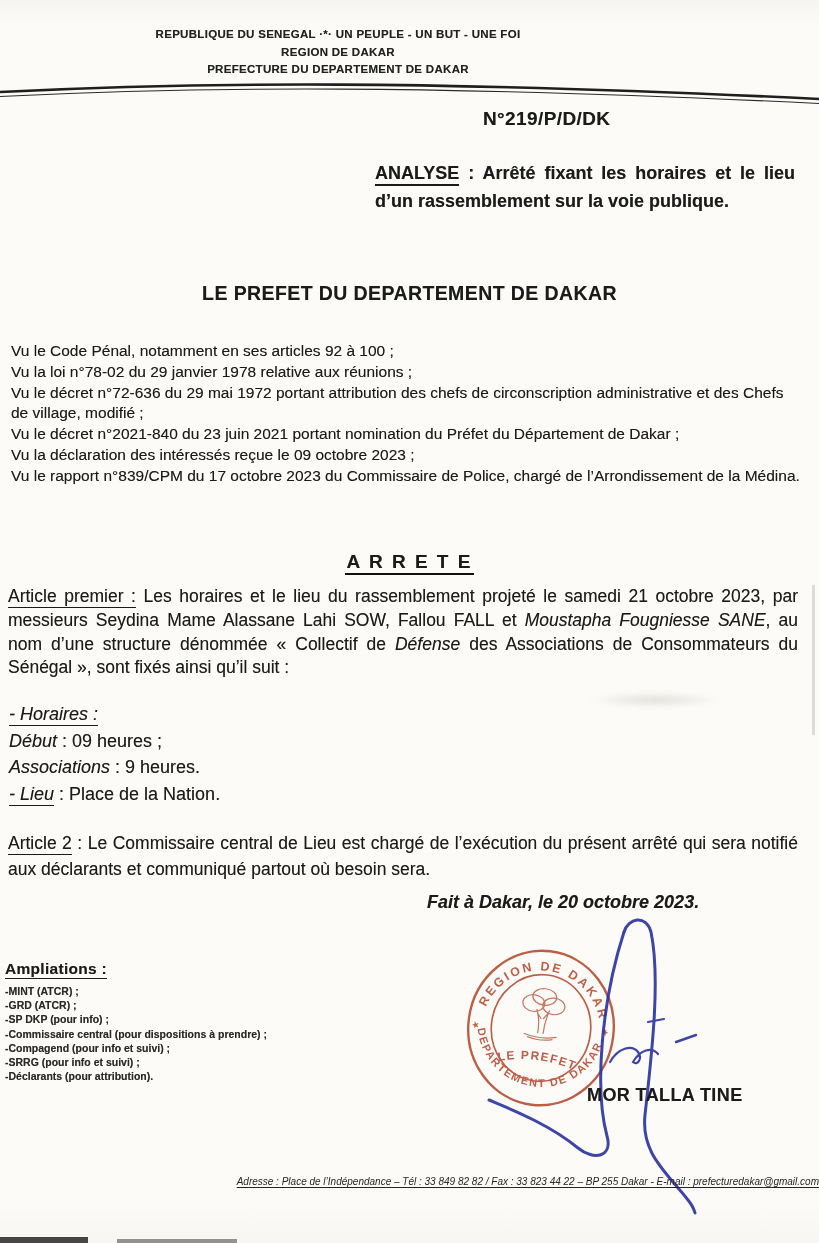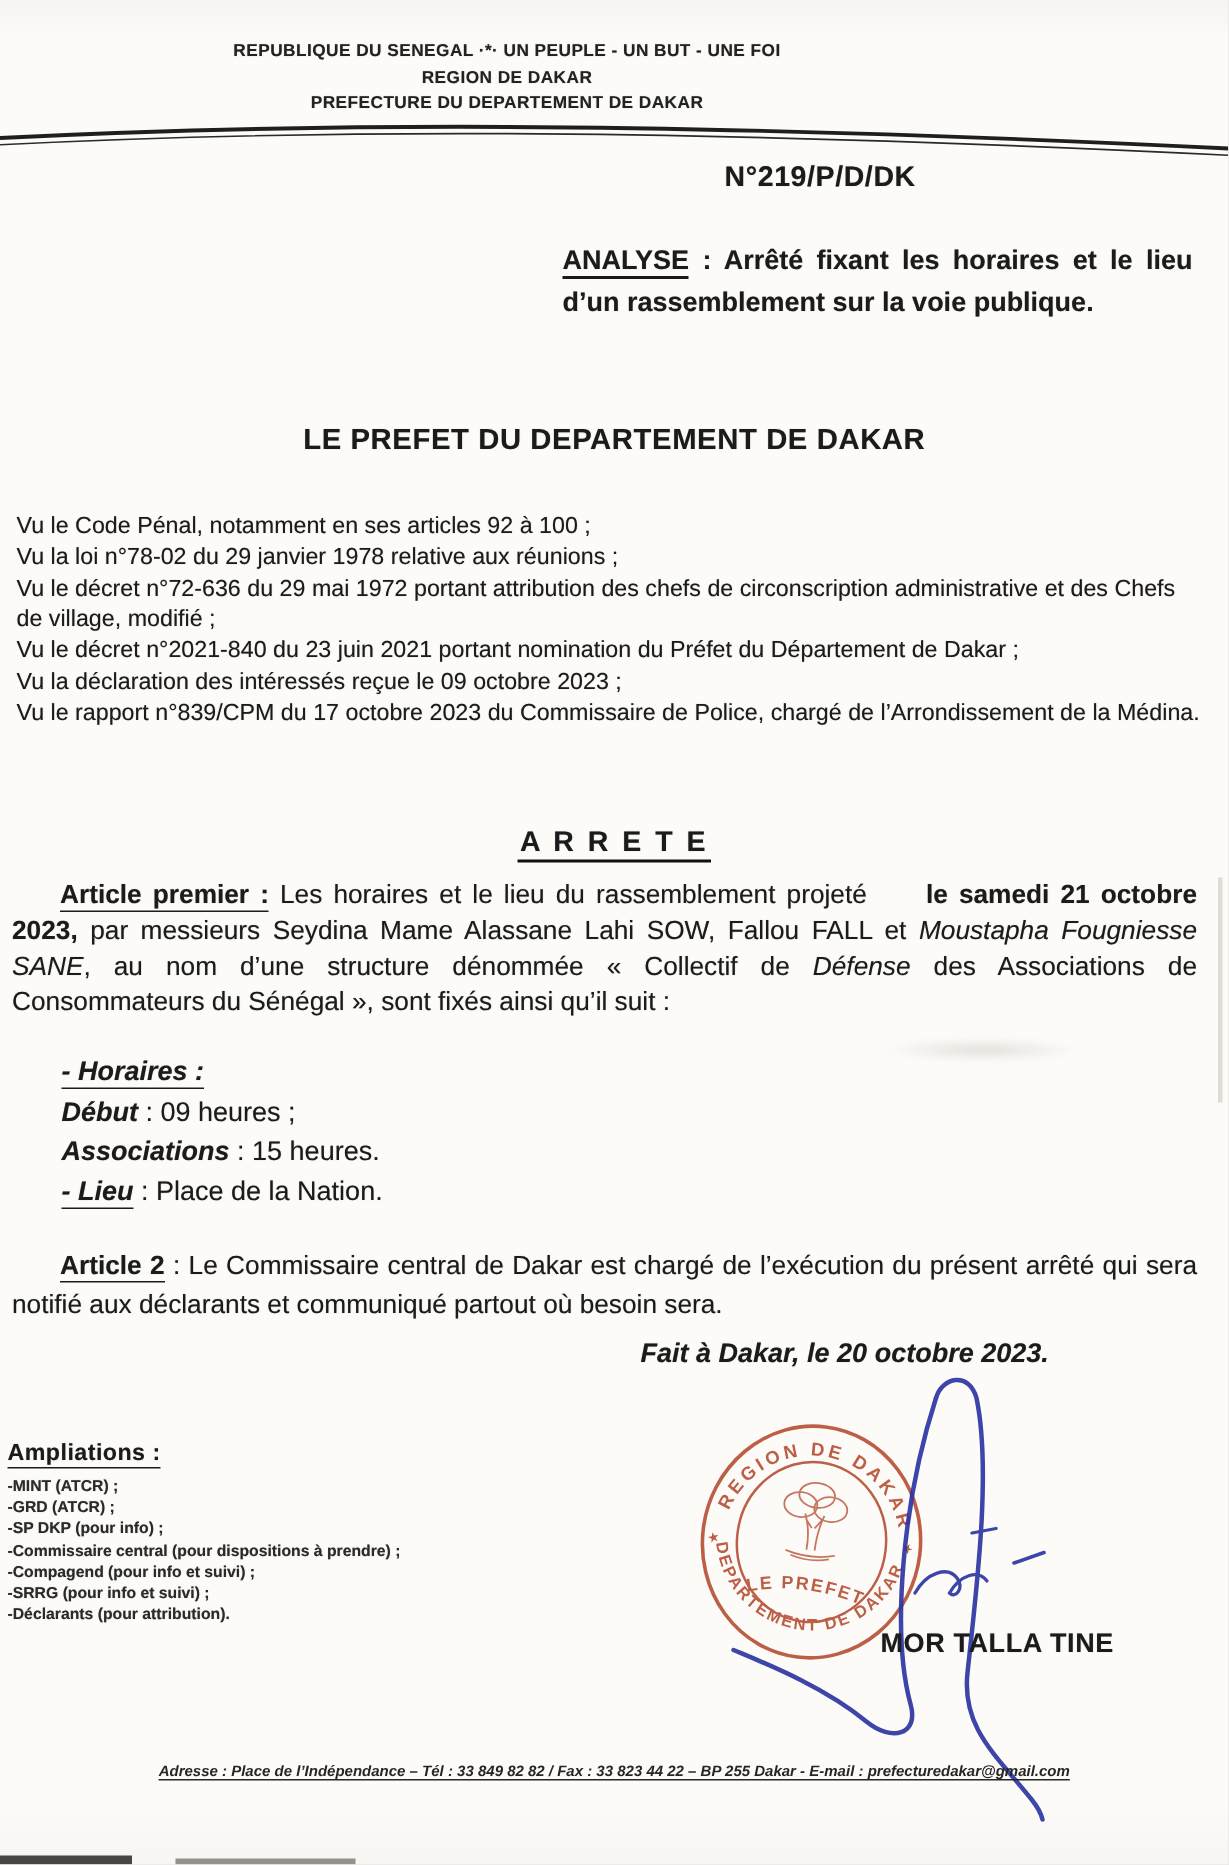--- a/index.html
+++ b/index.html
@@ -3,41 +3,41 @@
 <meta charset="utf-8">
 <style>
   html,body{margin:0;padding:0;background:#e9e7e3;}
   .page{
     position:relative;width:819px;height:1243px;margin:0 auto;
     background:linear-gradient(180deg,#f5f4f0 0px,#fcfbf8 26px,#fcfbf8 1200px,#f7f6f2 1243px);
     font-family:"Liberation Sans",sans-serif;color:#1b1b1b;overflow:hidden;
   }
   .abs{position:absolute;}
   .soft{text-shadow:0 0 .6px rgba(25,25,25,.45);}
-  .b{font-weight:bold;margin-left:32px;}
+  .b{font-weight:normal;}
   .i{font-style:italic;}
   .u{border-bottom:1.6px solid #1b1b1b;padding-bottom:1px;}
   .header{left:0;top:26px;width:676px;text-align:center;font-size:11.5px;font-weight:bold;line-height:17.5px;letter-spacing:.3px;color:#222;}
   .refnum{left:483px;top:108px;font-size:19px;font-weight:600;letter-spacing:.4px;}
   .analyse{left:375px;top:160px;width:420px;font-size:18px;font-weight:bold;line-height:27.5px;text-align:justify;}
   .analyse .u{border-bottom-width:2px;}
   .doc-title{left:0;right:0;top:282px;text-align:center;font-size:19.5px;font-weight:600;letter-spacing:.4px;}
   .visas{left:11px;top:341px;width:790px;font-size:15.5px;line-height:20.8px;}
   .arrete{left:0;right:0;top:551px;text-align:center;font-size:19px;font-weight:bold;}
   .arrete span{letter-spacing:2px;border-bottom:2.2px solid #111;padding:0 2px 1px 2px;}
   .article{left:8px;width:790px;font-size:17.5px;line-height:23.8px;text-align:justify;}
   .a1{top:585px;}
   .a2{top:830px;line-height:26px;}
   .horaires{left:9px;top:701px;font-size:18px;line-height:26.5px;}
   .fait{left:427px;top:892px;font-size:18px;font-weight:bold;font-style:italic;}
   .ampl{left:5px;top:960px;}
   .ampl .ampl-label{font-size:15.5px;font-weight:bold;letter-spacing:.3px;}
   .ampl ul{list-style:none;margin:6px 0 0 0;padding:0;font-size:10.5px;font-weight:600;line-height:14.2px;color:#2a2a2a;}
   .signatory{left:587px;top:1085px;font-size:18px;font-weight:bold;letter-spacing:.4px;}
-  .footer{left:0;right:0;top:1176px;text-align:center;font-size:10px;font-weight:bold;font-style:italic;color:#262626;}
+  .footer{left:0;right:0;top:1176px;text-align:right;font-size:10px;font-weight:normal;font-style:italic;color:#262626;}
   .footer span{text-decoration:underline;text-underline-offset:2px;}
   .stamp-box{left:448px;top:936px;width:186px;height:184px;}
   .sig-box{left:430px;top:895px;width:320px;height:330px;pointer-events:none;}
   .smudge{left:588px;top:692px;width:134px;height:16px;background:radial-gradient(ellipse at center,#dbd9d4 0%,rgba(219,217,212,0) 70%);filter:blur(2px);opacity:.8;}
   .edge-line{left:812px;top:585px;width:3px;height:150px;background:#d7d5d0;opacity:.8;}
   .bar1{left:0;top:1237px;width:88px;height:6px;background:#474644;}
   .bar2{left:117px;top:1239px;width:120px;height:4px;background:#7b7974;opacity:.8;}
   .sep-svg{left:0;top:0;}
 </style>
 </head>
@@ -77,26 +77,26 @@
     <span>A R R E T E</span>
   </div>
 
   <div class="abs article a1 soft">
     <span class="b u">Article premier :</span><span> Les horaires et le lieu du rassemblement projeté </span><span class="b">le samedi 21 octobre 2023,</span><span> par messieurs Seydina Mame Alassane Lahi SOW, Fallou FALL et </span><span class="i">Moustapha Fougniesse SANE</span><span>, au nom d’une structure dénommée « Collectif de </span><span class="i">Défense</span><span> des Associations de Consommateurs du Sénégal », sont fixés ainsi qu’il suit :</span>
   </div>
 
   <div class="abs horaires soft">
     <div><span class="b i u">- Horaires :</span></div>
     <div><span class="b i">Début</span><span> : 09 heures ;</span></div>
-    <div><span class="b i">Associations</span><span> : 15 heures.</span></div>
+    <div><span class="b i">Associations</span><span> : 9 heures.</span></div>
     <div><span class="b i u">- Lieu</span><span> : Place de la Nation.</span></div>
   </div>
 
   <div class="abs article a2 soft">
-    <span class="b u">Article 2</span><span> : Le Commissaire central de Dakar est chargé de l’exécution du présent arrêté qui sera notifié aux déclarants et communiqué partout où besoin sera.</span>
+    <span class="b u">Article 2</span><span> : Le Commissaire central de Lieu est chargé de l’exécution du présent arrêté qui sera notifié aux déclarants et communiqué partout où besoin sera.</span>
   </div>
 
   <div class="abs fait soft">Fait à Dakar, le 20 octobre 2023.</div>
 
   <div class="abs ampl soft">
     <div><span class="ampl-label u">Ampliations :</span></div>
     <ul>
       <li>-MINT (ATCR) ;</li>
       <li>-GRD (ATCR) ;</li>
       <li>-SP DKP (pour info) ;</li>

